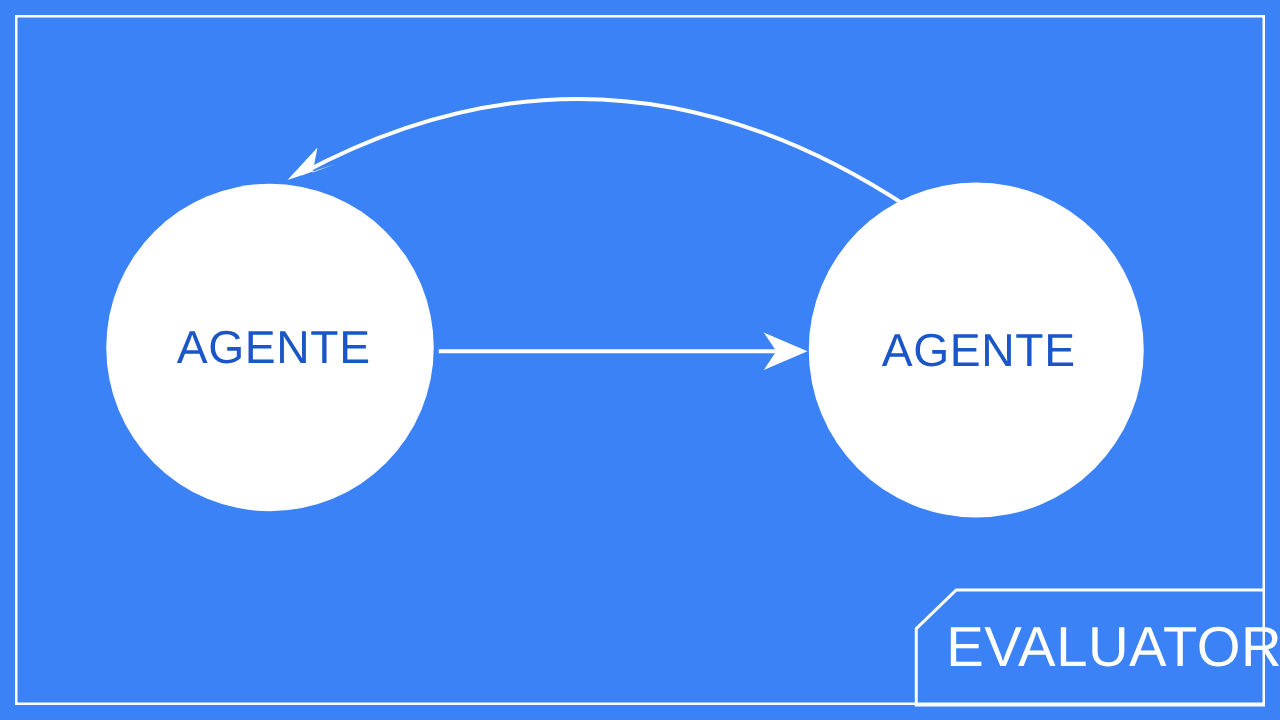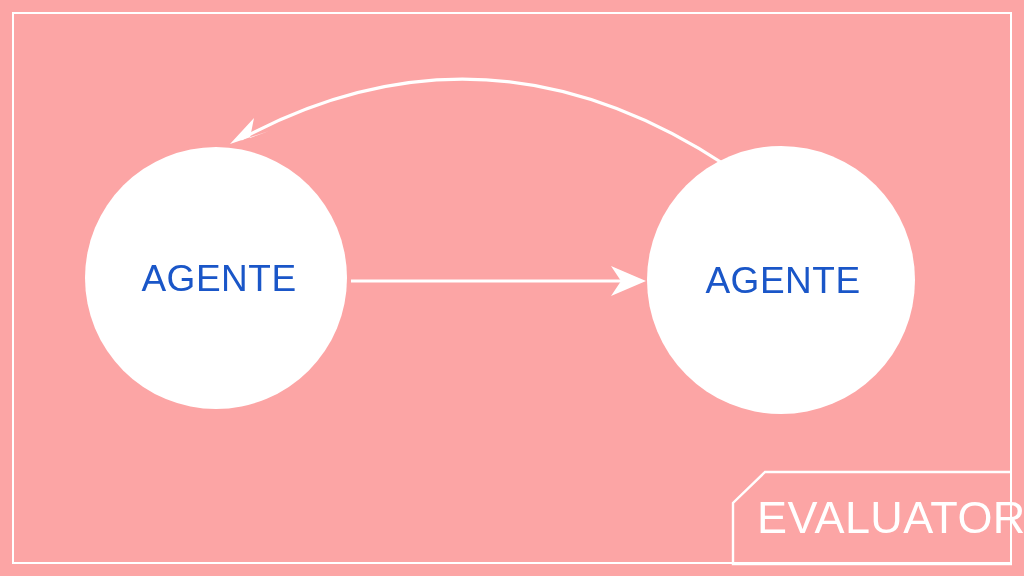--- a/index.html
+++ b/index.html
@@ -5,21 +5,21 @@
 <style>
   html, body {
     margin: 0;
     padding: 0;
     background: #0c4e8f;
   }
   #stage {
     position: relative;
     width: 1024px;
     height: 576px;
-    background: #fca5a5;
+    background: #3b82f6;
     overflow: hidden;
     font-family: "Liberation Sans", sans-serif;
   }
   
   .frame {
     position: absolute;
     left: 12px;
     top: 12px;
     width: 1000px;
     height: 552px;

